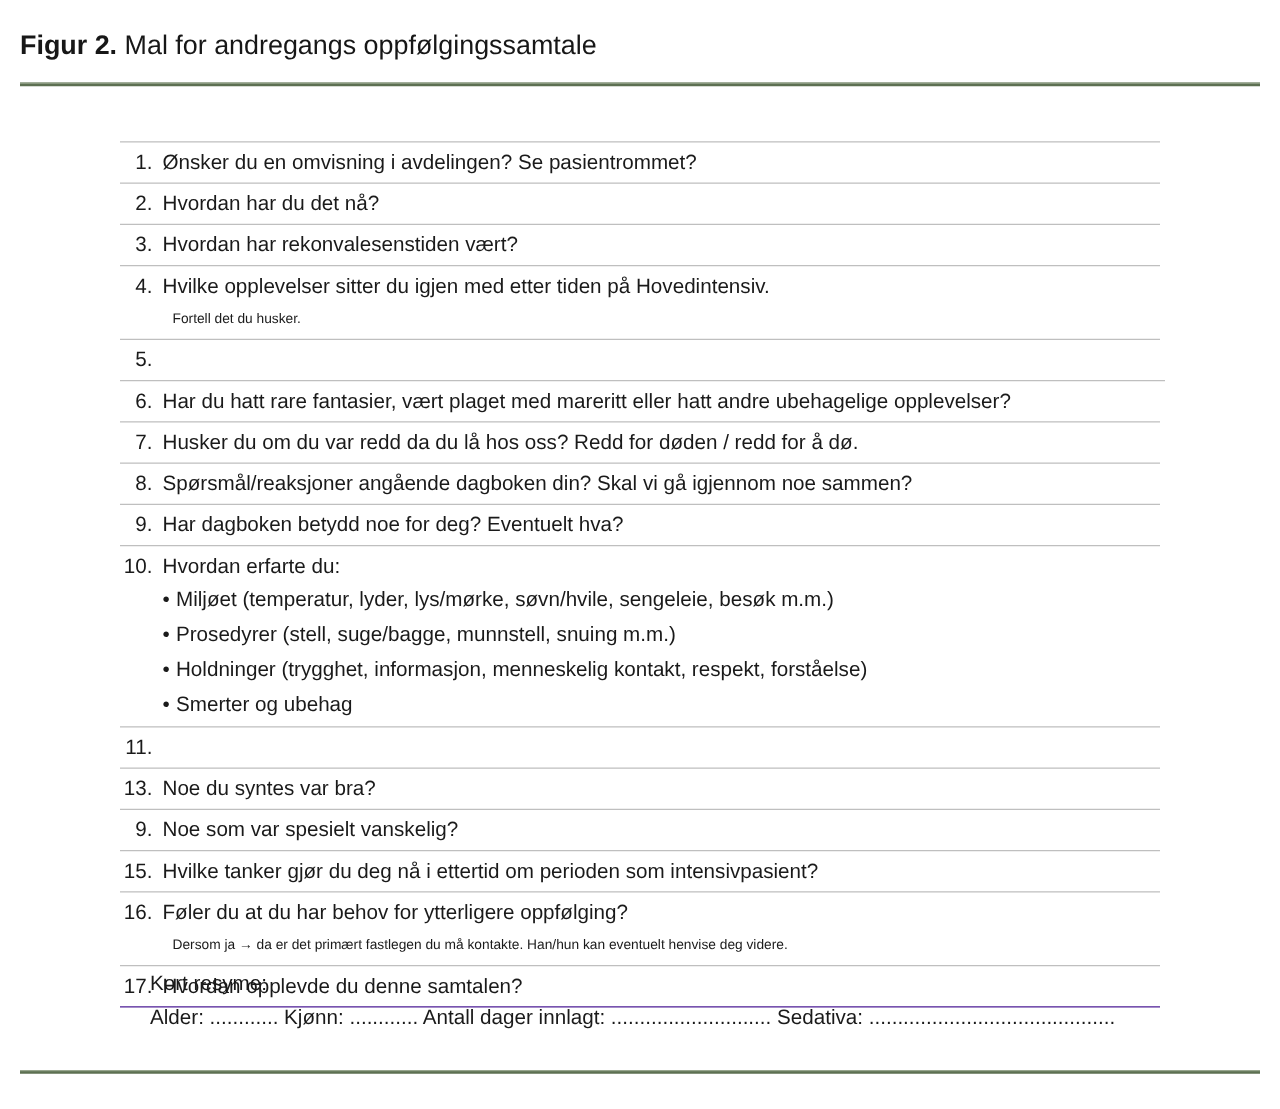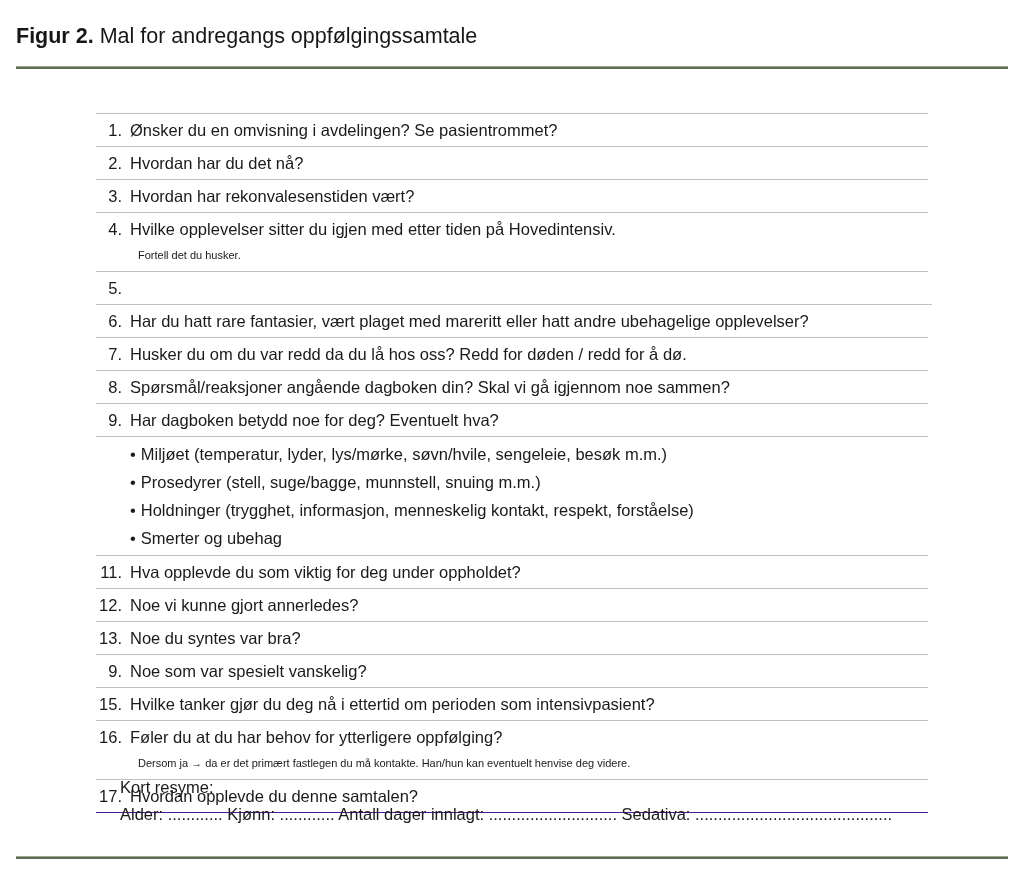--- a/index.html
+++ b/index.html
@@ -188,37 +188,34 @@
           <span class="qtext">Spørsmål/reaksjoner angående dagboken din? Skal vi gå igjennom noe sammen?</span>
         </div>
       </div>
       <div class="qrow">
         <div class="qline">
           <span class="qnum">9.</span>
           <span class="qtext">Har dagboken betydd noe for deg? Eventuelt hva?</span>
         </div>
       </div>
       <div class="qrow">
+        <div class="qline">
+          <span class="qnum">10.</span>
+          <span class="qtext">Hvordan erfarte du:</span>
+        </div>
         <div class="bullets">
           <div class="bullet"><span class="dot">•</span><span>Miljøet (temperatur, lyder, lys/mørke, søvn/hvile, sengeleie, besøk m.m.)</span></div>
           <div class="bullet"><span class="dot">•</span><span>Prosedyrer (stell, suge/bagge, munnstell, snuing m.m.)</span></div>
           <div class="bullet"><span class="dot">•</span><span>Holdninger (trygghet, informasjon, menneskelig kontakt, respekt, forståelse)</span></div>
           <div class="bullet"><span class="dot">•</span><span>Smerter og ubehag</span></div>
         </div>
       </div>
       <div class="qrow">
         <div class="qline">
           <span class="qnum">11.</span>
-          <span class="qtext">Hva opplevde du som viktig for deg under oppholdet?</span>
-        </div>
-      </div>
-      <div class="qrow">
-        <div class="qline">
-          <span class="qnum">12.</span>
-          <span class="qtext">Noe vi kunne gjort annerledes?</span>
         </div>
       </div>
       <div class="qrow">
         <div class="qline">
           <span class="qnum">13.</span>
           <span class="qtext">Noe du syntes var bra?</span>
         </div>
       </div>
       <div class="qrow">
         <div class="qline">

